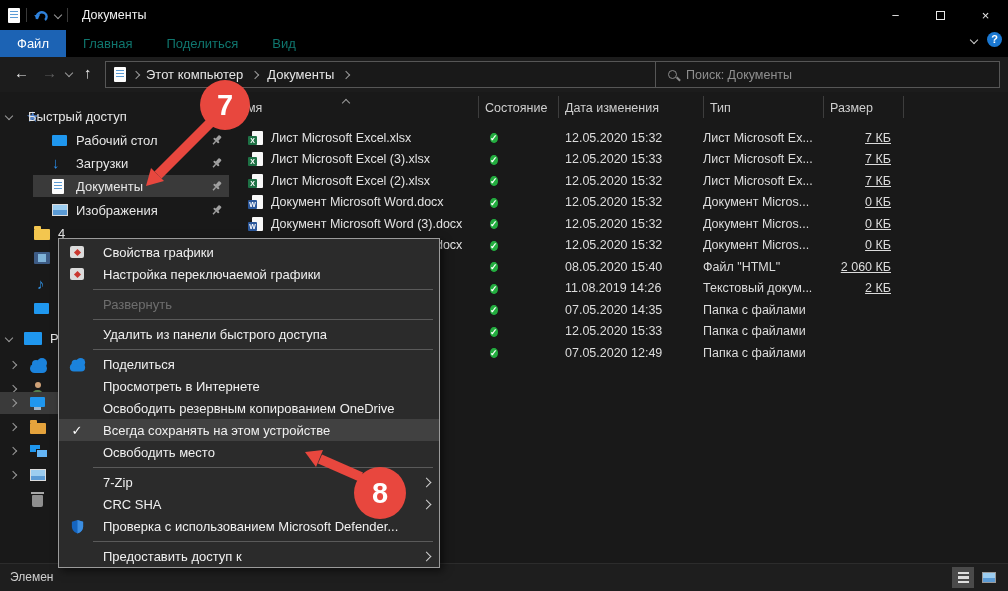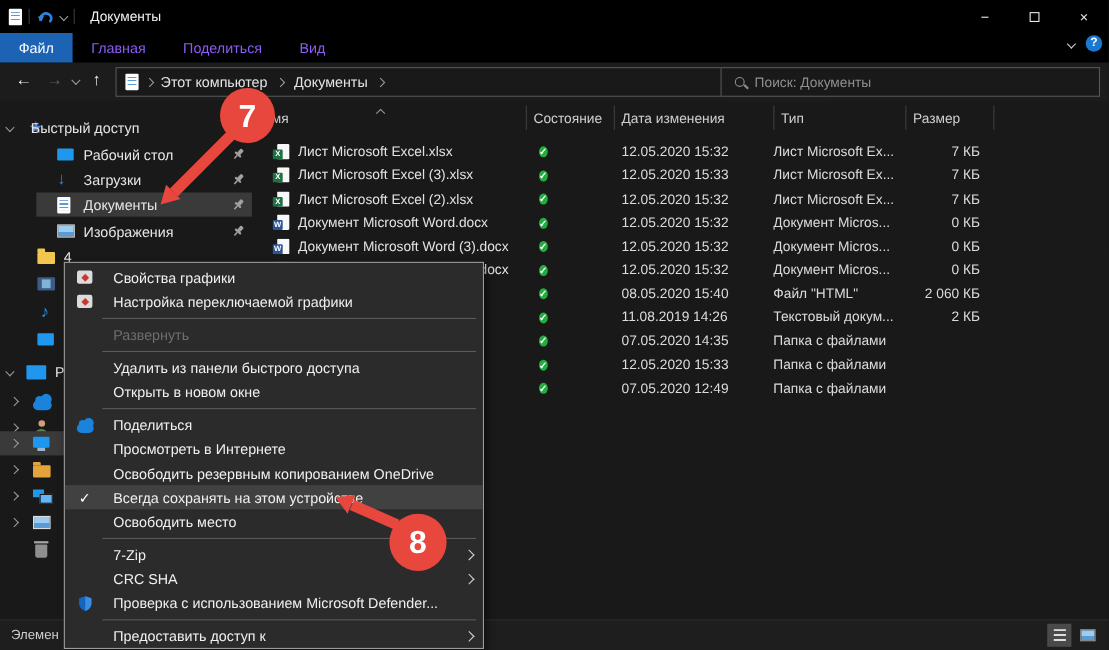--- a/index.html
+++ b/index.html
@@ -13,21 +13,21 @@
   .qat-sep { width:1px; height:14px; background:#3a3a3a; margin:0 6px; }
   #win-title { font-size:12.5px; color:#f0f0f0; margin-left:8px; }
   #win-controls { position:absolute; right:0; top:0; height:30px; display:flex; }
   .wbtn { width:45px; height:30px; display:flex; align-items:center; justify-content:center;
     color:#e8e8e8; font-size:13px; }
   .wbtn .maxbox { width:9px; height:9px; border:1px solid #e8e8e8; }
 
   
   #tabrow { position:absolute; left:0; top:30px; width:1008px; height:27px; background:#000;
     display:flex; align-items:stretch; }
-  .tab { padding:0 17px; display:flex; align-items:center; font-size:13px; color:#8b5cf6; }
+  .tab { padding:0 17px; display:flex; align-items:center; font-size:13px; color:#0f766e; }
   .tab.active { background:#1c63b4; color:#fff; }
   #ribbon-right { position:absolute; right:6px; top:32px; display:flex; align-items:center; gap:10px; }
   #help-btn { width:15px; height:15px; border-radius:50%; background:#1a78d2; color:#fff;
     font-size:11px; font-weight:bold; text-align:center; line-height:15px; }
 
   
   #navrow { position:absolute; left:0; top:57px; width:1008px; height:35px; background:#1c1c1c; }
   .navbtn { position:absolute; top:7px; font-size:15px; }
   #addrbar { position:absolute; left:105px; top:4px; width:645px; height:27px; background:#191919;
     border:1px solid #565656; display:flex; align-items:center; font-size:13px; color:#e4e4e4; }
@@ -47,21 +47,21 @@
   #colheads { position:absolute; left:0; top:0; width:778px; height:30px; font-size:12.5px; color:#cfcfcf; }
   .colh { position:absolute; top:9px; }
   .colsep { position:absolute; top:4px; width:1px; height:22px; background:#3d3d3d; }
   .sortchv { position:absolute; left:113px; top:3px; }
   #rows { position:absolute; left:0; top:35px; width:778px; }
   .frow { position:relative; height:21.5px; display:flex; align-items:center; font-size:12.5px; color:#e2e2e2; }
   .c-name { width:248px; padding-left:18px; display:flex; align-items:center; gap:8px; white-space:nowrap; overflow:hidden; }
   .c-status { width:80px; padding-left:12px; }
   .c-date { width:145px; padding-left:7px; color:#dcdcdc; }
   .c-type { width:120px; color:#dcdcdc; white-space:nowrap; overflow:hidden; }
-  .c-size { width:80px; text-align:right; padding-right:12px; color:#dcdcdc; }
+  .c-size { width:80px; text-align:right; padding-right:12px; color:#dcdcdc;text-decoration:underline; }
 
   
   #statusbar { position:absolute; left:0; top:563px; width:1008px; height:28px; background:#1e1e1e;
     border-top:1px solid #2c2c2c; }
   #status-text { position:absolute; left:10px; top:6px; font-size:12px; color:#cfcfcf; }
   #viewbtns { position:absolute; right:8px; top:3px; display:flex; gap:4px; }
   .vbtn { width:22px; height:21px; display:flex; align-items:center; justify-content:center; }
   .vbtn.active { background:#4a4a4a; }
   .i-list { width:11px; height:11px; background:
     repeating-linear-gradient(180deg,#dedede 0 2px,transparent 2px 4.5px); }
@@ -498,24 +498,20 @@
       <div class="msep"></div>
       <div class="mi dis">
         <span class="ico"></span>
         <span class="mlabel">Развернуть</span>
       </div>
       <div class="msep"></div>
       <div class="mi">
         <span class="ico"></span>
         <span class="mlabel">Удалить из панели быстрого доступа</span>
       </div>
-      <div class="mi">
-        <span class="ico"></span>
-        <span class="mlabel">Открыть в новом окне</span>
-      </div>
       <div class="msep"></div>
       <div class="mi">
         <span class="ico">
           <span class="i-cloud" style="transform:scale(.9)"></span>
         </span>
         <span class="mlabel">Поделиться</span>
       </div>
       <div class="mi">
         <span class="ico"></span>
         <span class="mlabel">Просмотреть в Интернете</span>

